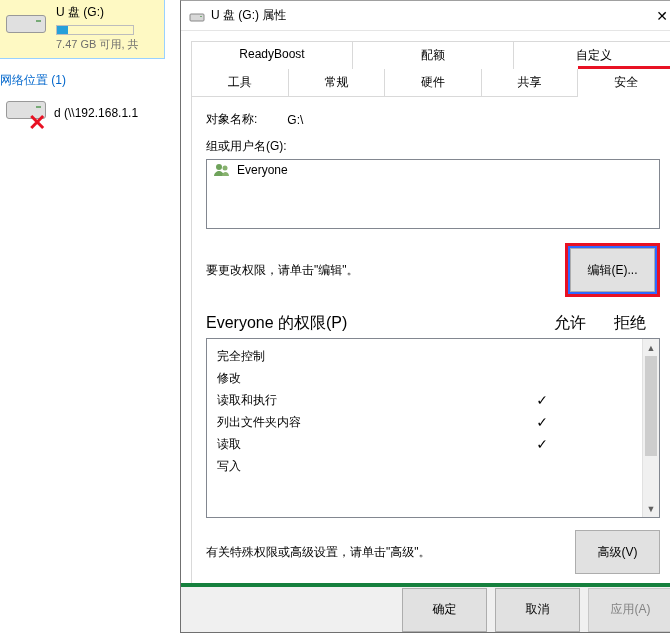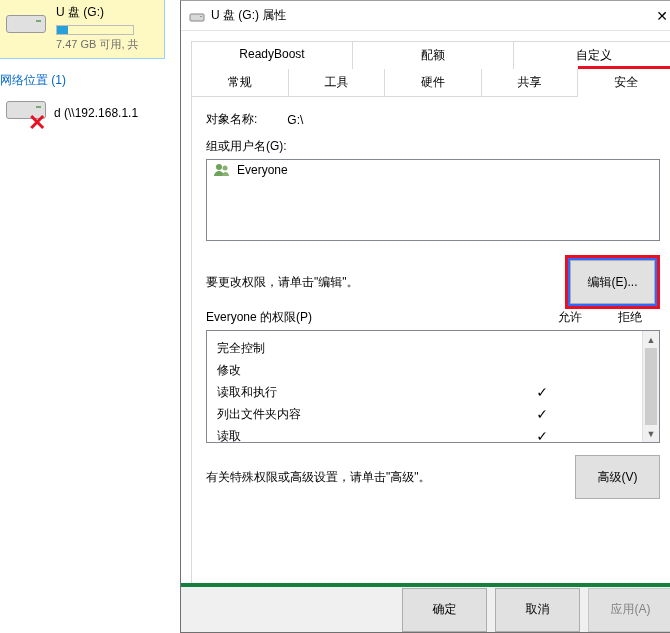--- a/index.html
+++ b/index.html
@@ -34,34 +34,34 @@
   .tabrow.bottom .tab { border-top:none; }
   .tab + .tab { border-left:none; }
   .tab.active { background:#fff; border-bottom:1px solid #fff; z-index:2;}
   .tab-highlight { position:absolute; box-sizing:border-box; border:3px solid #e81123; pointer-events:none; }
 
   .tabpanel { border:1px solid #d9d9d9; border-top:none; margin:0 10px; height:512px; padding:14px 14px 10px 14px; position:relative;}
   .row { display:flex; align-items:center; margin-bottom:10px; }
   .label { }
   .objval { margin-left:30px;}
 
-  .listbox { border:1px solid #828790; height:82px; background:#fff; overflow:hidden; }
+  .listbox { border:1px solid #828790; height:70px; background:#fff; overflow:hidden; }
   .list-item { padding:3px 6px; display:flex; align-items:center; gap:6px;}
   .people-icon { width:18px; height:14px; }
 
   .edit-row { display:flex; align-items:center; justify-content:space-between; margin-top:14px;}
   .btn { min-width:85px; height:44px; background:#e1e1e1; border:1px solid #adadad; font-size:12px; padding:0 14px; display:inline-flex; align-items:center; justify-content:center;}
   .btn.disabled { color:#838383; background:#e1e1e1; border-color:#c7c7c7; }
   .highlight-box { border:3px solid #e81123; padding:2px; display:inline-block; box-shadow:0 0 0 3px #2f69ff inset; }
 
-  .perm-header { display:flex; font-size:12px;}
+  .perm-header { display:flex; margin-top:16px; font-size:16px;}
   .perm-header .ph-name { flex:1; }
   .perm-header .ph-col { width:60px; text-align:center; }
 
-  .perm-box { border:1px solid #828790; height:113px; margin-top:4px; position:relative; overflow:hidden; background:#fff;}
+  .perm-box { border:1px solid #828790; height:180px; margin-top:4px; position:relative; overflow:hidden; background:#fff;}
   .perm-inner { position:absolute; left:0; top:0; right:17px; bottom:0; overflow:hidden; padding:6px 0;}
   .perm-row { display:flex; align-items:center; height:22px; padding:0 10px; }
   .perm-row .pname { flex:1; }
   .perm-row .pcol { width:60px; text-align:center; font-size:14px; font-family:Arial; }
   .scroll-v { position:absolute; right:0; top:0; width:17px; bottom:0; background:#f0f0f0; border-left:1px solid #e1e1e1;}
   .scroll-btn { height:17px; background:#f0f0f0; display:flex; align-items:center; justify-content:center; color:#606060; font-size:9px;}
   .scroll-thumb { position:absolute; left:2px; right:2px; top:17px; height:100px; background:#cdcdcd;}
 
   .adv-row { display:flex; justify-content:space-between; align-items:center; margin-top:12px;}
 
@@ -112,22 +112,22 @@
     <div class="title-close">✕</div>
   </div>
 
   <div class="tabstrip" style="position:relative;">
     <div class="tabrow top">
       <div class="tab">ReadyBoost</div>
       <div class="tab">配额</div>
       <div class="tab">自定义</div>
     </div>
     <div class="tabrow bottom">
+      <div class="tab">工具</div>
       <div class="tab">常规</div>
-      <div class="tab">工具</div>
       <div class="tab">硬件</div>
       <div class="tab">共享</div>
       <div class="tab active">安全</div>
     </div>
     <div class="tab-highlight" style="left:397px; top:35px; width:99px; height:29px;"></div>
   </div>
 
   <div class="tabpanel">
     <div class="row">
       <span class="label">对象名称:</span>

